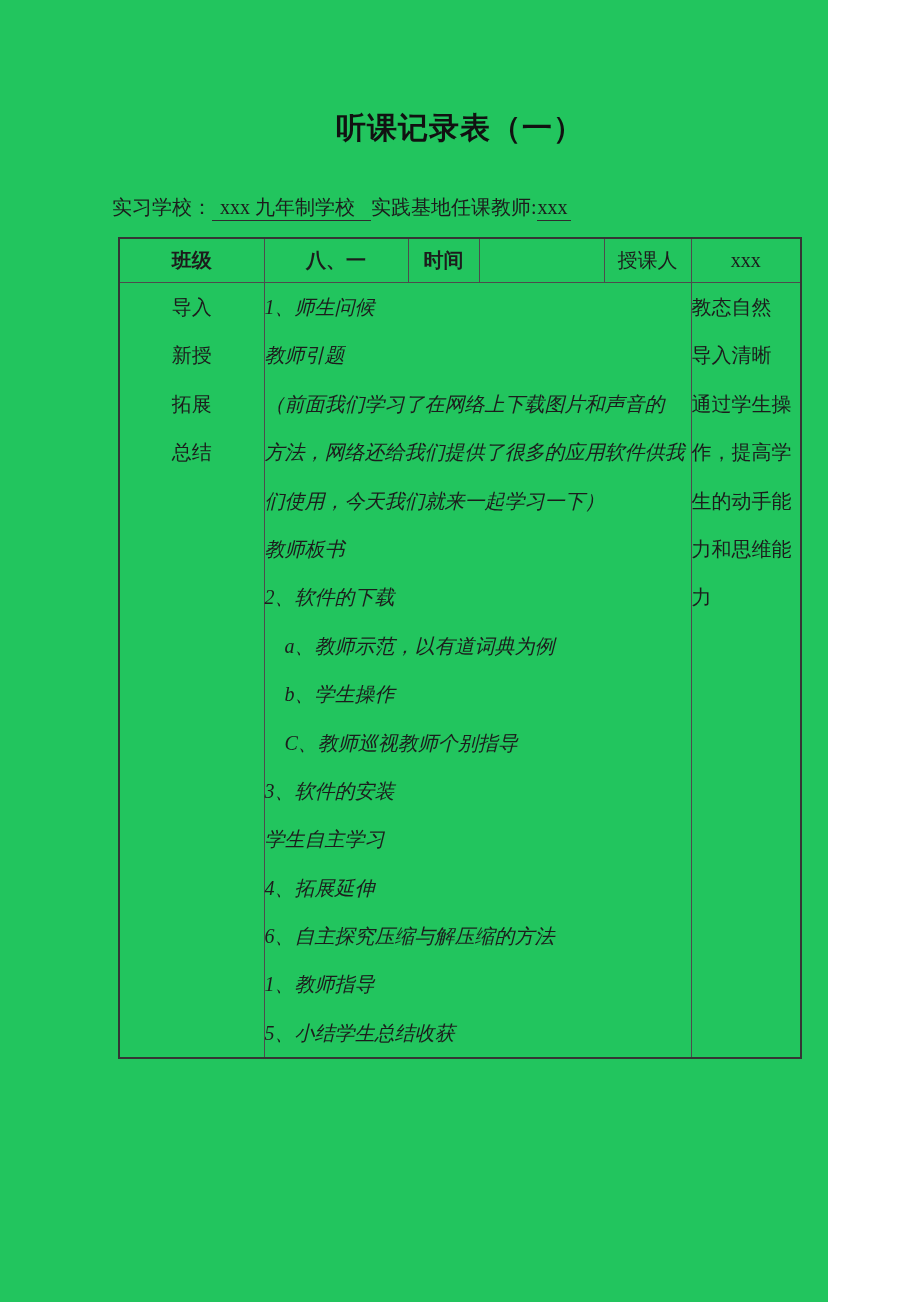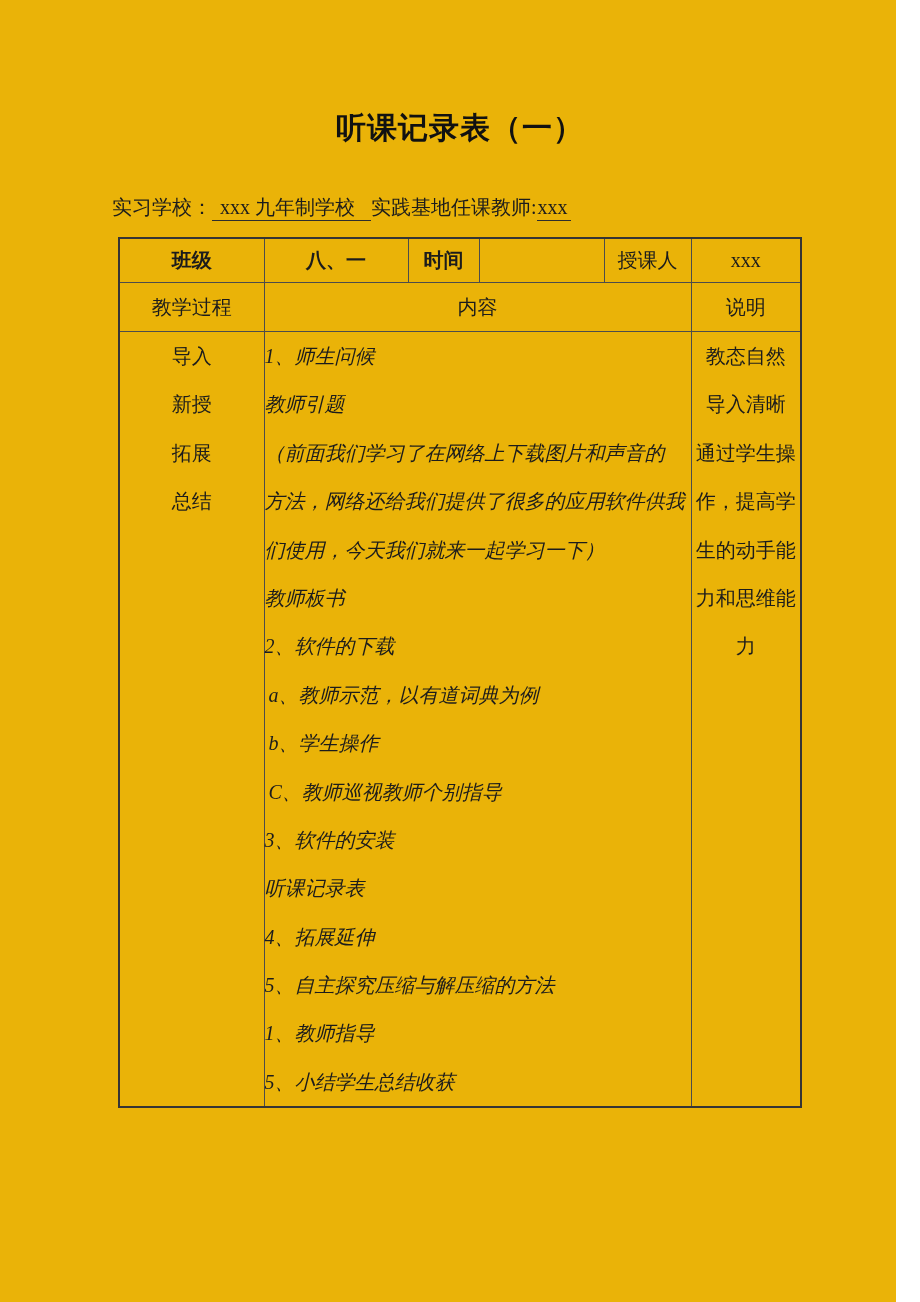--- a/index.html
+++ b/index.html
@@ -1,20 +1,20 @@
 <!DOCTYPE html>
 <html><head>
 <meta charset="utf-8">
 <style>
   html, body { margin: 0; padding: 0; background: #ffffff; }
   .page {
     position: relative;
-    width: 896px;
+    width: 828px;
     height: 1302px;
-    background: #eab308;
+    background: #22c55e;
     color: #1c1c1c;
     font-family: "Liberation Serif", "DejaVu Serif", serif;
     overflow: hidden;
   }
   .doc-title {
     position: absolute;
     top: 106px;
     left: 0;
     width: 920px;
     margin: 0;
@@ -78,23 +78,23 @@
   td.no-right { border-right: 0; }
   
   .grid-line {
     height: 48.4px;
     line-height: 48.4px;
   }
   td.steps-cell { padding-top: 1px; }
   .step-line { }
   td.content-cell { padding: 1px 0 0 16px; text-align: left; }
   .content-line { white-space: nowrap; text-align: left; font-style: italic; }
-  .content-line.indent { padding-left: 4px; }
+  .content-line.indent { padding-left: 20px; }
   td.notes-cell { padding-top: 1px; }
-  .note-line { text-align: center; white-space: nowrap; }
+  .note-line { text-align: left; white-space: nowrap; }
 </style>
 </head>
 <body>
 
 <div class="page">
 
   <h1 class="doc-title">听课记录表（一）</h1>
 
   <p class="info-line"><span>实习学校：</span><span class="u-school">xxx 九年制学校</span><span>实践基地任课教师:</span><span class="u-teacher">xxx</span></p>
 
@@ -109,47 +109,42 @@
     </colgroup>
     <tbody>
         <tr class="r1">
       <td class="hd">班级</td>
       <td class="hd dot-bottom">八、一</td>
       <td class="hd">时间</td>
       <td></td>
       <td class="no-right">授课人</td>
       <td class="dot-left">xxx</td>
     </tr>
-    <tr class="r3">
-      <td>教学过程</td>
-      <td colspan="4" class="no-right">内容</td>
-      <td class="dot-left">说明</td>
-    </tr>
     <tr class="rbody">
       <td class="steps-cell">
             <div class="grid-line step-line">导入</div>
             <div class="grid-line step-line">新授</div>
             <div class="grid-line step-line">拓展</div>
             <div class="grid-line step-line">总结</div>
           </td>
       <td colspan="4" class="content-cell">
             <div class="grid-line content-line">1、师生问候</div>
             <div class="grid-line content-line">教师引题</div>
             <div class="grid-line content-line">（前面我们学习了在网络上下载图片和声音的</div>
             <div class="grid-line content-line">方法，网络还给我们提供了很多的应用软件供我</div>
             <div class="grid-line content-line">们使用，今天我们就来一起学习一下）</div>
             <div class="grid-line content-line">教师板书</div>
             <div class="grid-line content-line">2、软件的下载</div>
             <div class="grid-line content-line indent">a、教师示范，以有道词典为例</div>
             <div class="grid-line content-line indent">b、学生操作</div>
             <div class="grid-line content-line indent">C、教师巡视教师个别指导</div>
             <div class="grid-line content-line">3、软件的安装</div>
-            <div class="grid-line content-line">听课记录表</div>
+            <div class="grid-line content-line">学生自主学习</div>
             <div class="grid-line content-line">4、拓展延伸</div>
-            <div class="grid-line content-line">5、自主探究压缩与解压缩的方法</div>
+            <div class="grid-line content-line">6、自主探究压缩与解压缩的方法</div>
             <div class="grid-line content-line">1、教师指导</div>
             <div class="grid-line content-line">5、小结学生总结收获</div>
           </td>
       <td class="notes-cell">
             <div class="grid-line note-line">教态自然</div>
             <div class="grid-line note-line">导入清晰</div>
             <div class="grid-line note-line">通过学生操</div>
             <div class="grid-line note-line">作，提高学</div>
             <div class="grid-line note-line">生的动手能</div>
             <div class="grid-line note-line">力和思维能</div>

